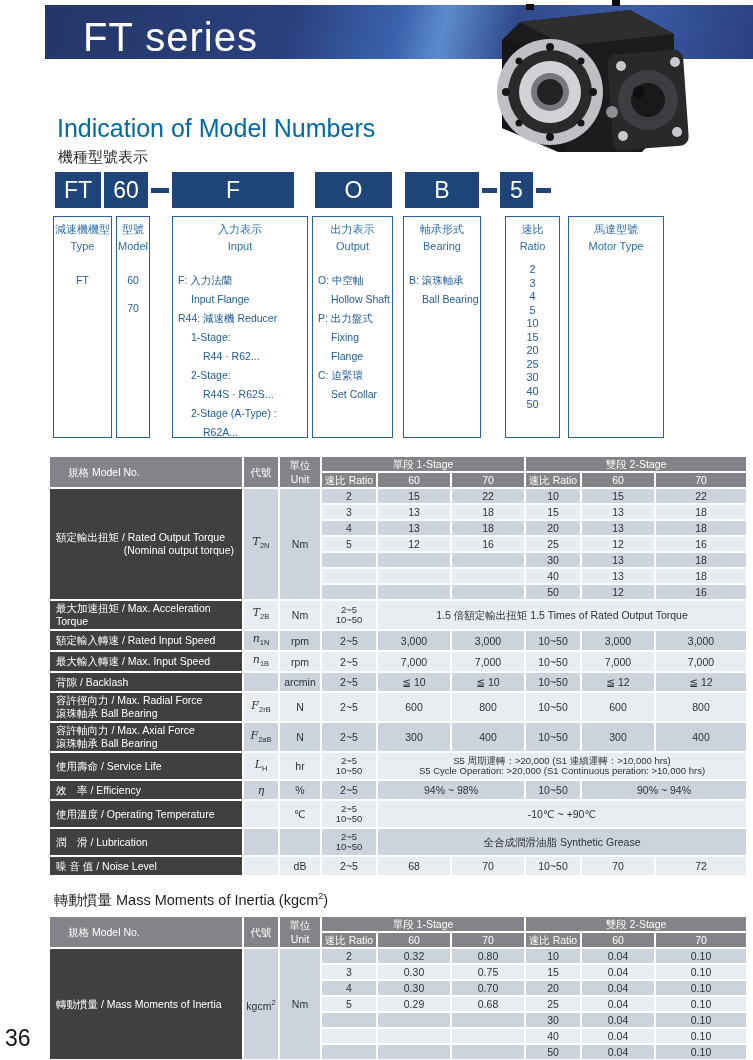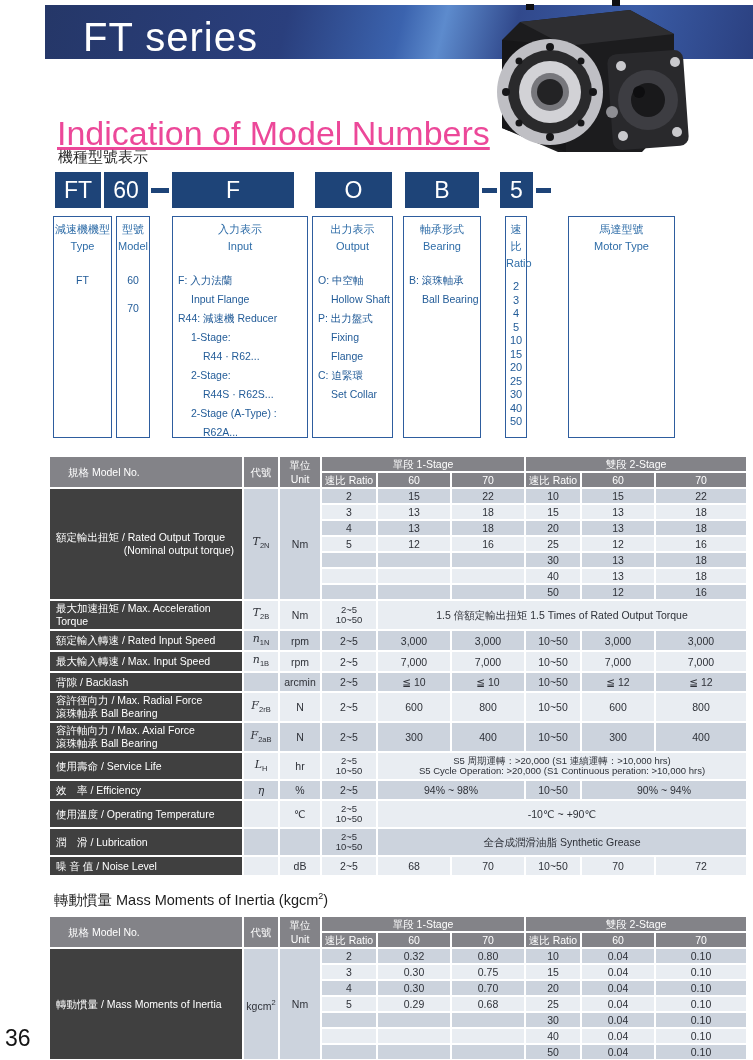--- a/index.html
+++ b/index.html
@@ -8,21 +8,21 @@
 
   
   .banner{position:absolute;left:45px;top:5px;width:708px;height:54px;
     background:linear-gradient(104deg,#253768 0%,#2a3f7d 34%,#3b63ae 50%,#5d8bcd 56%,#31498c 66%,#3a5ca6 82%,#2b4080 100%);}
   .banner-title{position:absolute;left:38px;top:10px;color:#fff;font-size:40px;letter-spacing:1px;}
 
   
   .gearbox{position:absolute;left:462px;top:0;}
 
   
-  .h-red{position:absolute;left:57px;top:114px;font-size:34px;color:#ec4899;text-decoration:underline;}
+  .h-red{position:absolute;left:57px;top:114px;font-size:25px;color:#0369a1;}
   .h-zh{position:absolute;left:58px;top:148px;font-size:15px;color:#2b2b2b;}
 
   
   .code-box{position:absolute;top:172px;height:36px;background:#1e4478;color:#fff;
     display:flex;align-items:center;justify-content:center;font-size:23px;}
   .code-dash{position:absolute;top:188px;height:5px;background:#1e4478;}
 
   
   .exp-box{position:absolute;top:216px;height:222px;background:#fff;border:1px solid #2e5d9e;
     box-sizing:border-box;color:#235c98;font-size:10.5px;}
@@ -165,41 +165,41 @@
     <div class="exp-vals">
       <div>O: 中空軸</div>
       <div class="ind1">Hollow Shaft</div>
       <div>P: 出力盤式</div>
       <div class="ind1">Fixing Flange</div>
       <div>C: 迫緊環</div>
       <div class="ind1">Set Collar</div>
     </div>
   </div>
 
-  <div class="exp-box" style="left:505px;width:22px;">
+  <div class="exp-box" style="left:505px;width:55px;">
     <div class="exp-head">
       <div>速比</div>
       <div>Ratio</div>
     </div>
     <div class="exp-vals tight" style="margin-top:8px;">
       <div>2</div>
       <div>3</div>
       <div>4</div>
       <div>5</div>
       <div>10</div>
       <div>15</div>
       <div>20</div>
       <div>25</div>
       <div>30</div>
       <div>40</div>
       <div>50</div>
     </div>
   </div>
 
-  <div class="exp-box" style="left:568px;width:107px;">
+  <div class="exp-box" style="left:568px;width:96px;">
     <div class="exp-head">
       <div>馬達型號</div>
       <div>Motor Type</div>
     </div>
   </div>
 
   <div class="lower">
 
     <table>
       <colgroup>

